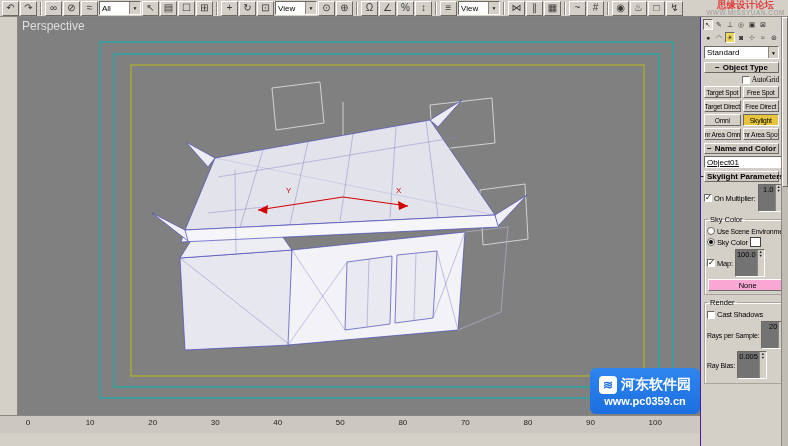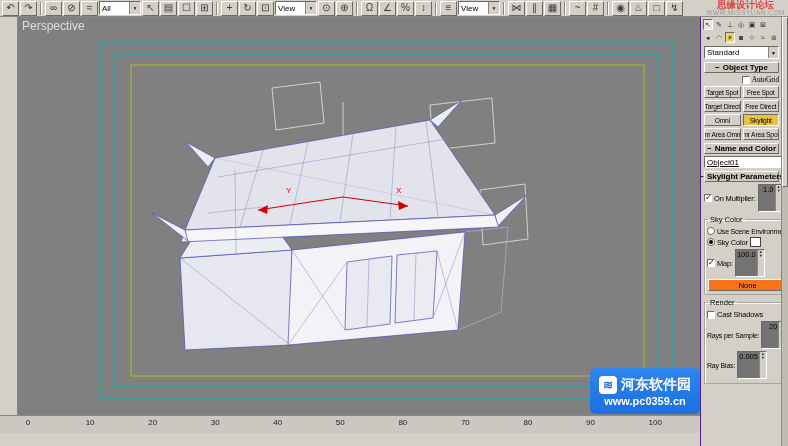--- a/index.html
+++ b/index.html
@@ -70,21 +70,21 @@
   .spinner { display:flex; height:28px; background:#737373; flex:none;
              border:1px solid; border-color:#6d6a66 #ffffff #ffffff #6d6a66; }
   .spin-val { min-width:16px; padding:0 1px; font-size:7.5px; line-height:9px; text-align:right; }
   .spin-arrows { width:7px; display:flex; flex-direction:column; background:#d4d0c8;
                  border-left:1px solid #8a8782; }
   .spin-arrows i { font-style:normal; font-size:4.5px; line-height:4px; text-align:center; color:#222; }
   .group { border:1px solid #a9a49c; box-shadow:1px 1px 0 #fff inset; margin:3px 1px; padding:1px 1px 2px 1px; }
   .group legend { font-size:7.5px; padding:0 2px; margin-left:2px; }
   .lbl-sm { font-size:7px; letter-spacing:-0.2px; }
   .none-btn { height:12px; margin:2px 2px 1px 2px; display:flex; align-items:center; justify-content:center;
-              font-size:7.5px; background:#f97316;
+              font-size:7.5px; background:#f9a8d4;
               border:1px solid; border-color:#ffffff #6d6a66 #6d6a66 #ffffff; }
   .lbl { font-size:7.5px; letter-spacing:-0.2px; }
 
   
   .timerow { position:relative; height:13px; background:#d4d0c8; border-top:1px solid #ffffff; }
   .time-groove { position:absolute; left:20px; right:5px; top:2px; bottom:2px; background:#c6c2ba;
                  border:1px solid; border-color:#8a8782 #ffffff #ffffff #8a8782; }
   .time-knob { position:absolute; left:42px; top:1px; width:54px; height:11px; background:#d4d0c8;
                border:1px solid; border-color:#ffffff #6d6a66 #6d6a66 #ffffff;
                font-size:7.5px; display:flex; align-items:center; justify-content:center; }

